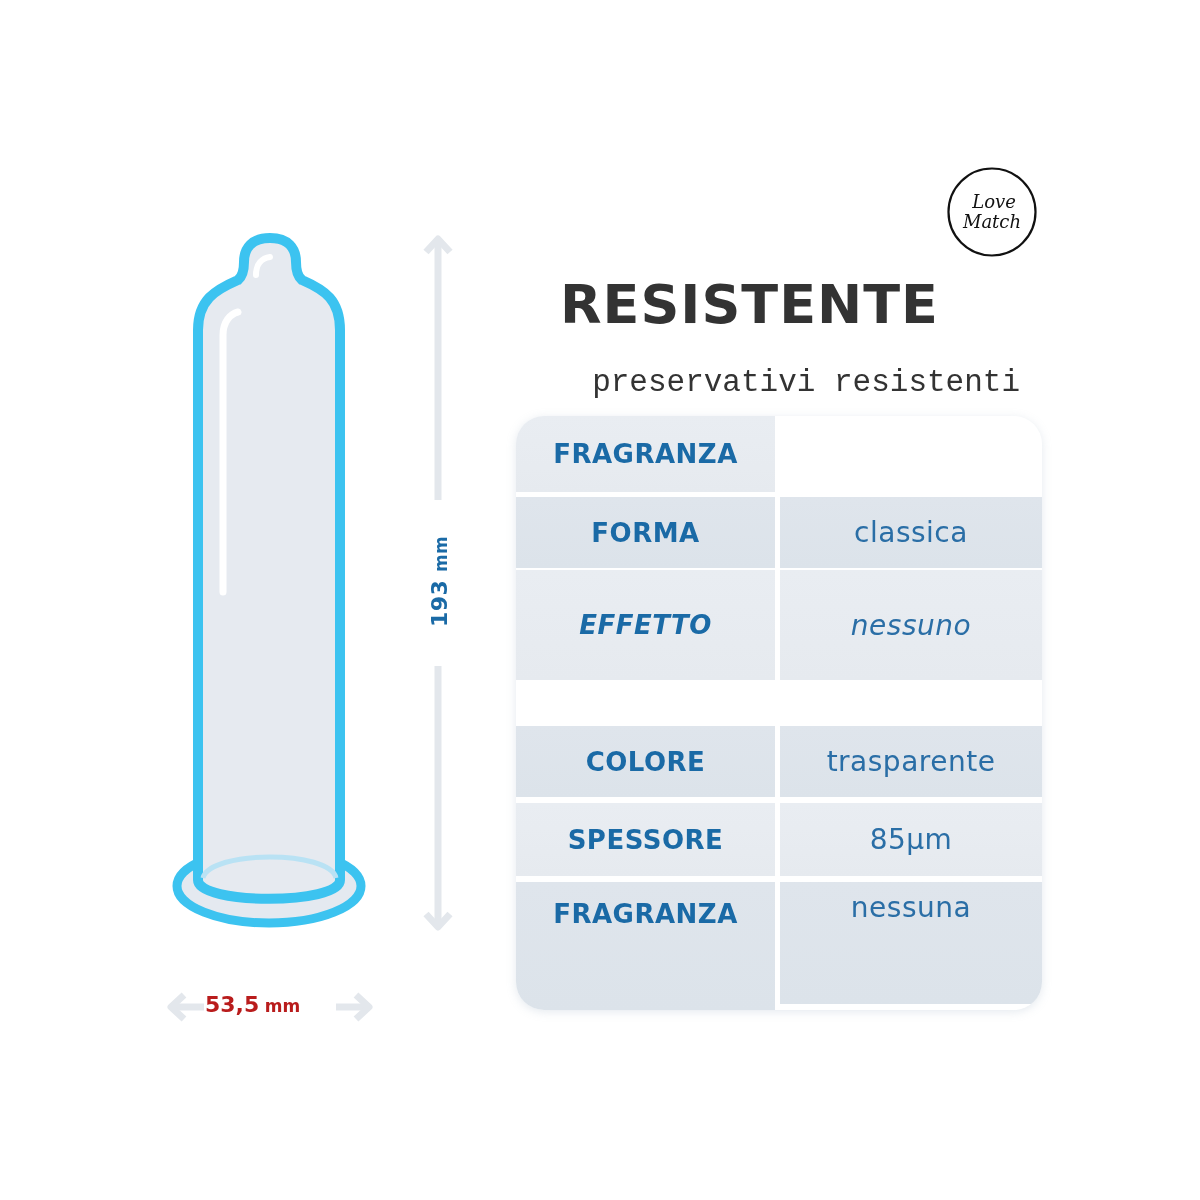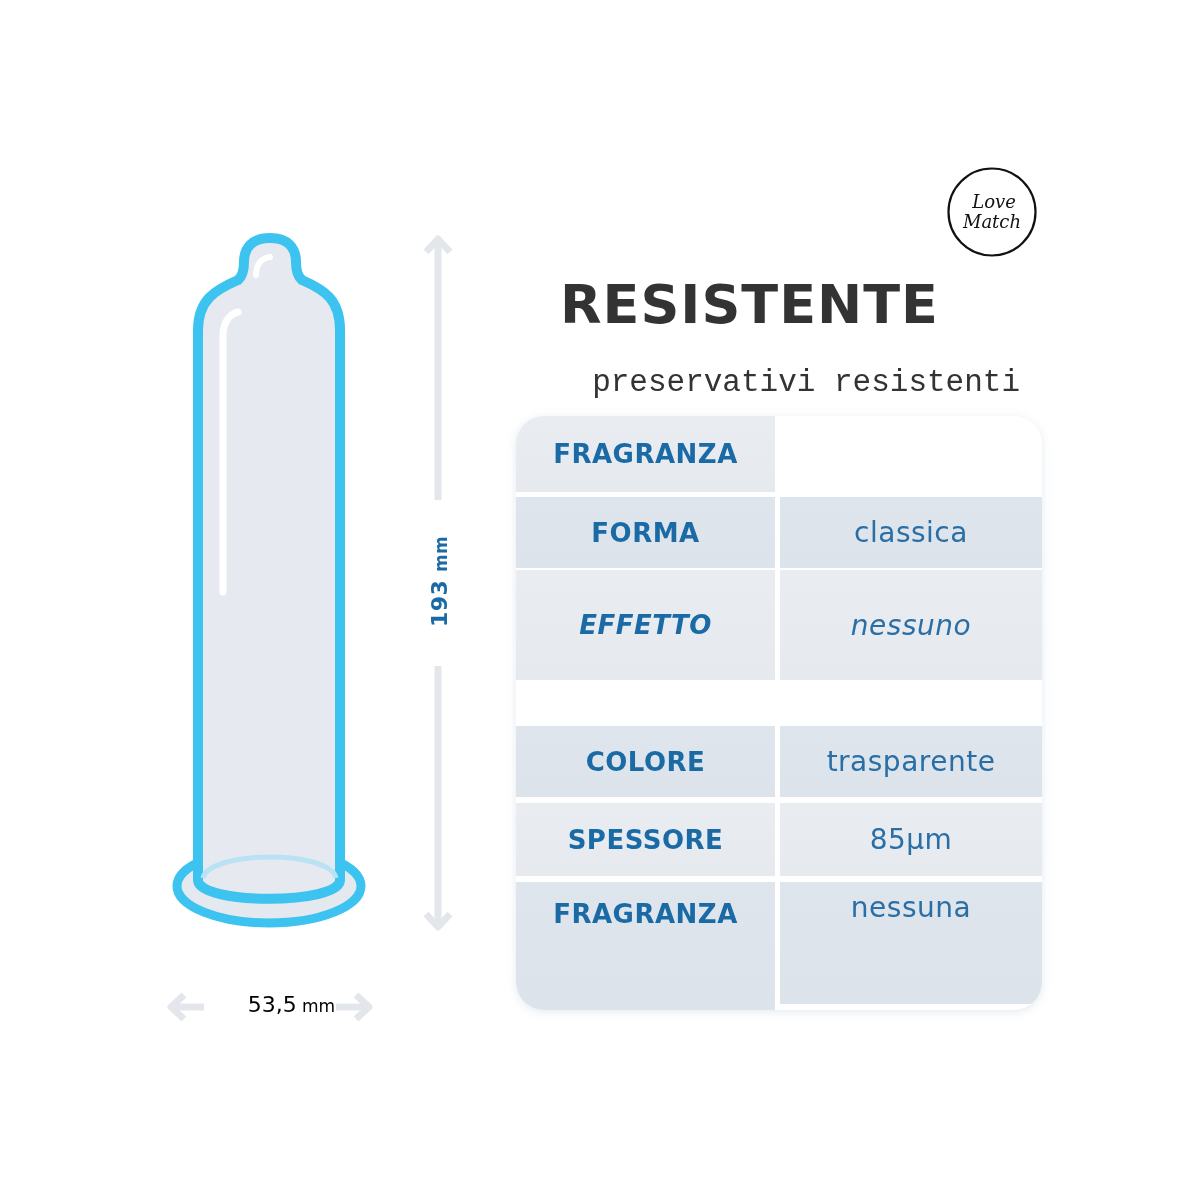--- a/index.html
+++ b/index.html
@@ -9,22 +9,22 @@
   .illustration { position: absolute; left: 150px; top: 220px; width: 320px; height: 820px; }
   .illustration svg { position: absolute; left: 0; top: 0; }
 
   .height-label { position: absolute; left: 409px; top: 585px; width: 60px; height: 24px;
     transform: translate(0,0) rotate(-90deg); transform-origin: center center;
     color: #1a6aa6; font-weight: bold; font-size: 20px; text-align: center; white-space: nowrap;
     font-family: "DejaVu Sans", sans-serif; letter-spacing: 0.5px; }
   .height-label .num { font-size: 22px; }
   .height-label .unit { font-size: 17px; }
 
-  .width-label { position: absolute; left: 205px; top: 992px; width: 130px; text-align: right;
-    color: #000000; font-weight: normal; white-space: nowrap; }
+  .width-label { position: absolute; left: 205px; top: 992px; width: 130px; text-align: left;
+    color: #b91c1c; font-weight: bold; white-space: nowrap; }
   .width-label .num { font-size: 22px; }
   .width-label .unit { font-size: 17px; }
 
   .logo { position: absolute; left: 946px; top: 166px; width: 92px; height: 92px; }
 
   .title { position: absolute; left: 560px; top: 272px; width: 440px; text-align: left;
     font-family: "DejaVu Sans", sans-serif; font-weight: bold; font-size: 54px;
     color: #333333; letter-spacing: 1px; line-height: 66px; }
   .subtitle { position: absolute; left: 540px; top: 361px; width: 480px; text-align: right;
     font-family: Liberation Mono, monospace; font-size: 31px; color: #333333; line-height: 44px; }

